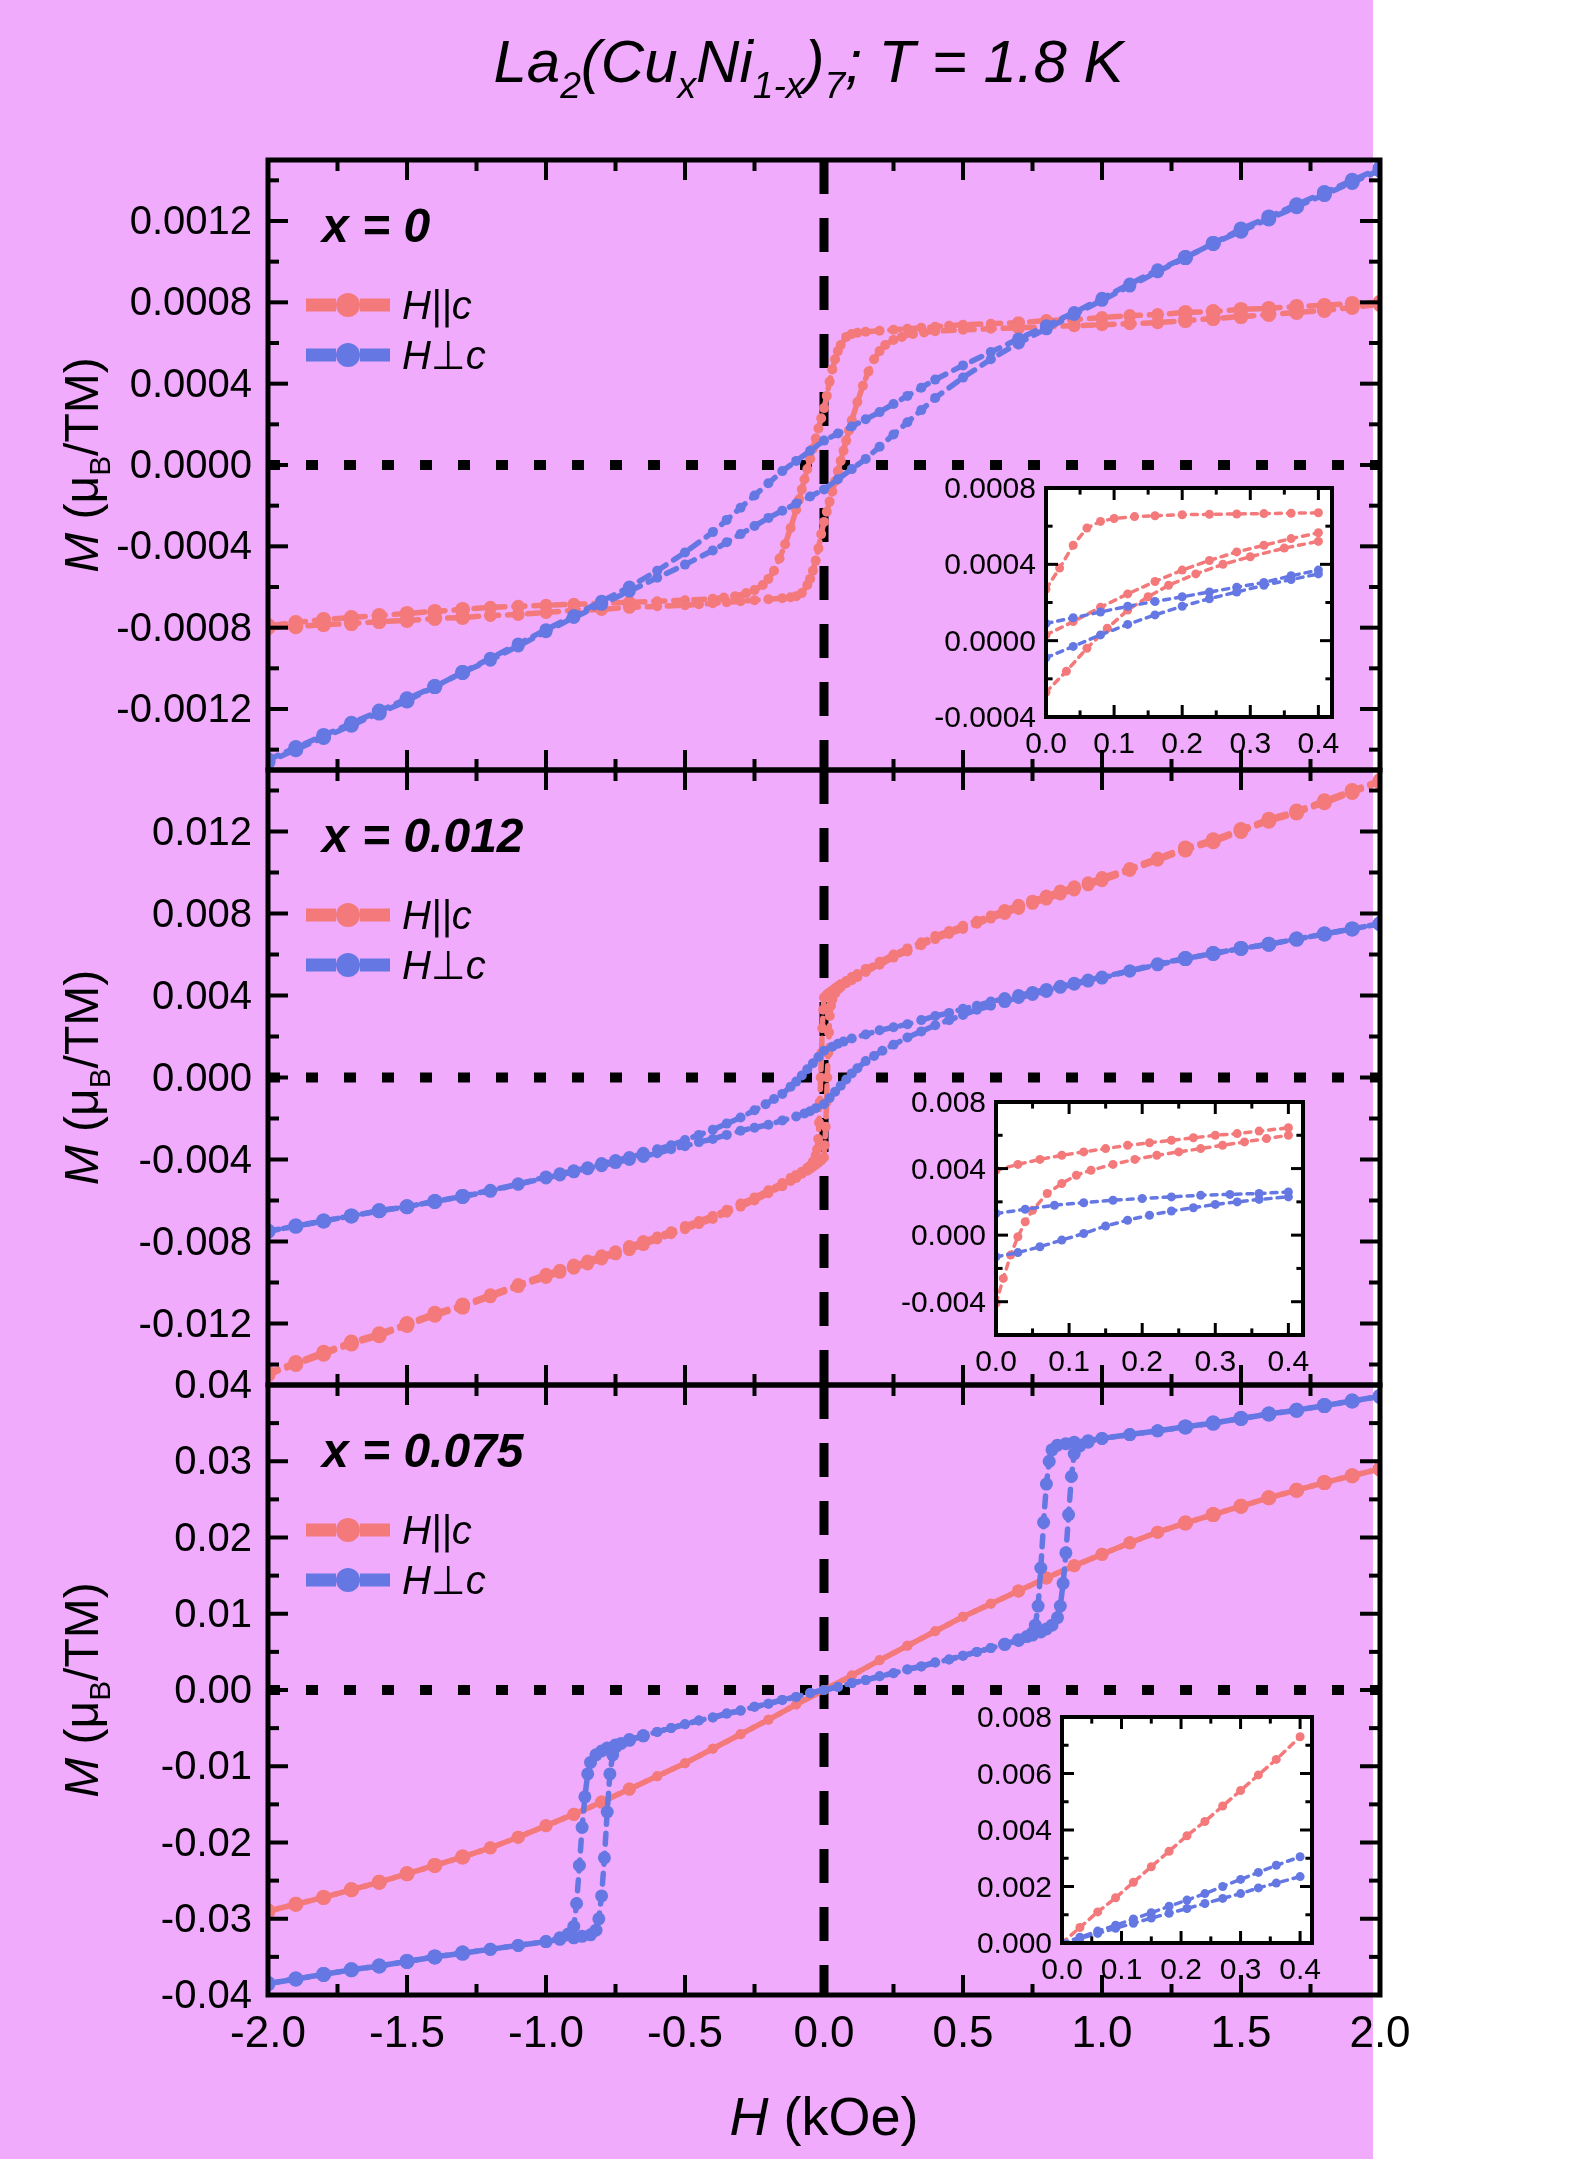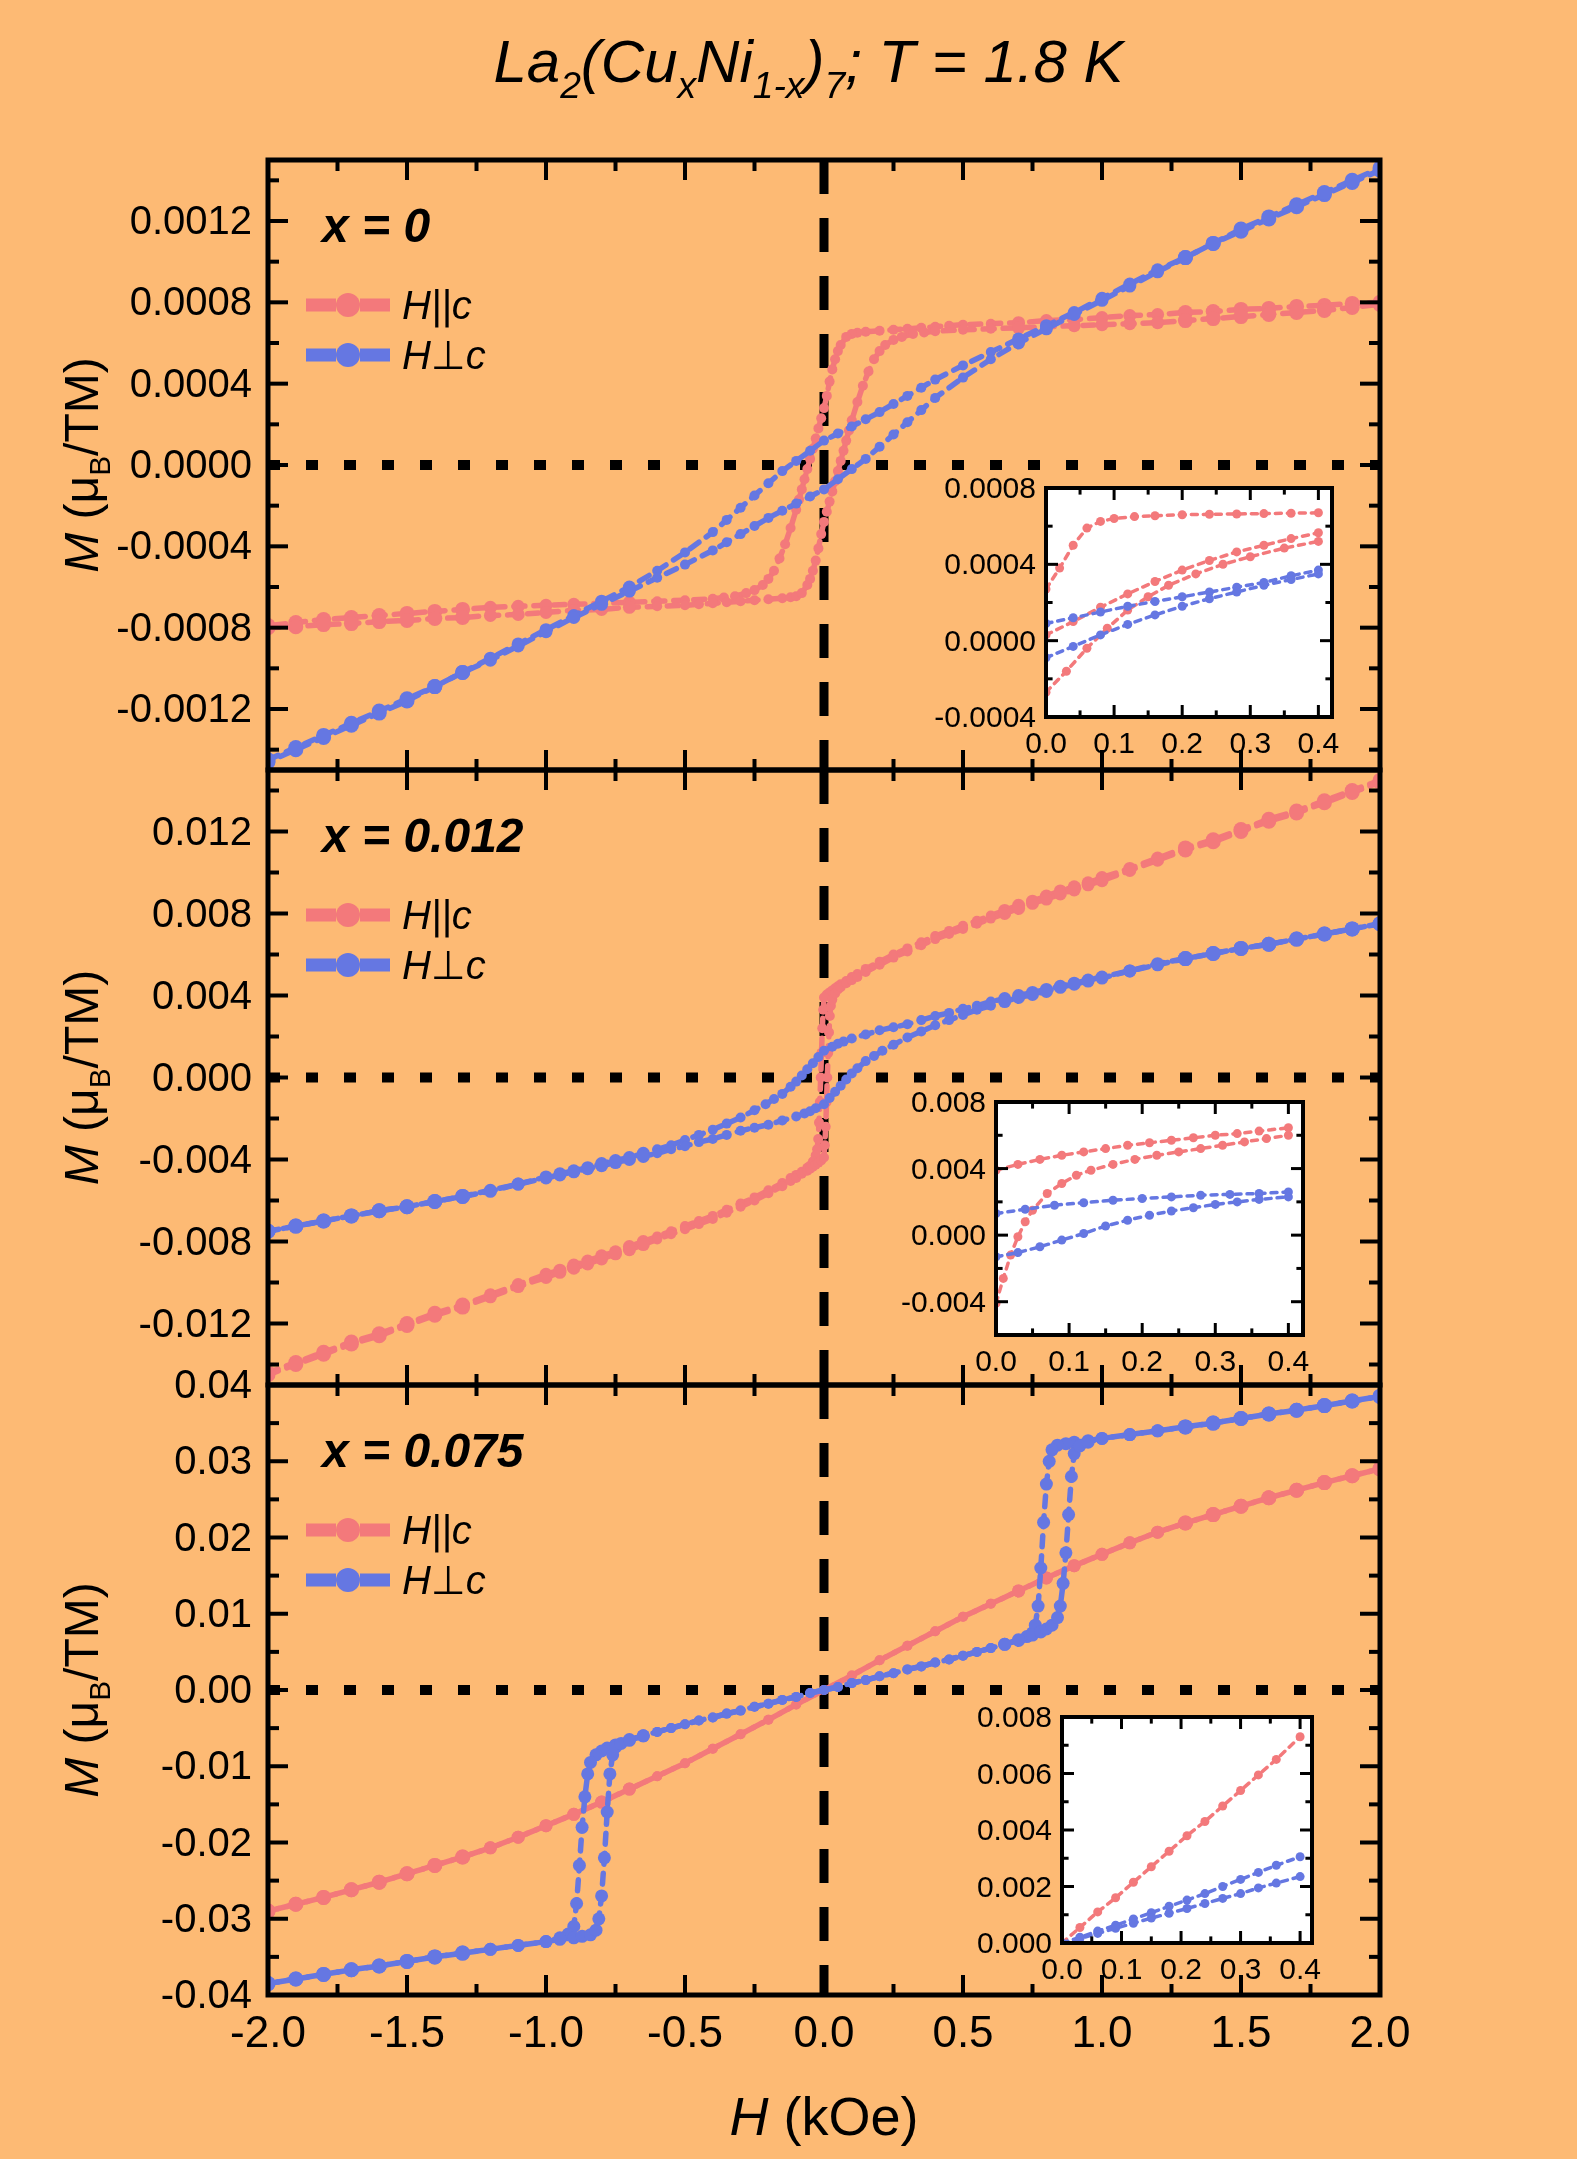--- a/index.html
+++ b/index.html
@@ -1,17 +1,17 @@
 <!DOCTYPE html>
 <html><head>
 <meta charset="utf-8">
 <style>
   html,body{margin:0;padding:0;background:#ffffff;}
   .fig{
-    width:1577px;height:2159px;position:relative;background:#fdba74;
+    width:1373px;height:2159px;position:relative;background:#f0abfc;
     font-family:"Liberation Sans","DejaVu Sans",sans-serif;
   }
   svg text{font-family:"Liberation Sans","DejaVu Sans",sans-serif;fill:#000;}
 </style>
 </head>
 <body>
 
 <div class="fig" id="fig"><svg viewBox="0 0 1577 2159" width="1577" height="2159">
       <defs>
         <clipPath id="clip-x0">

